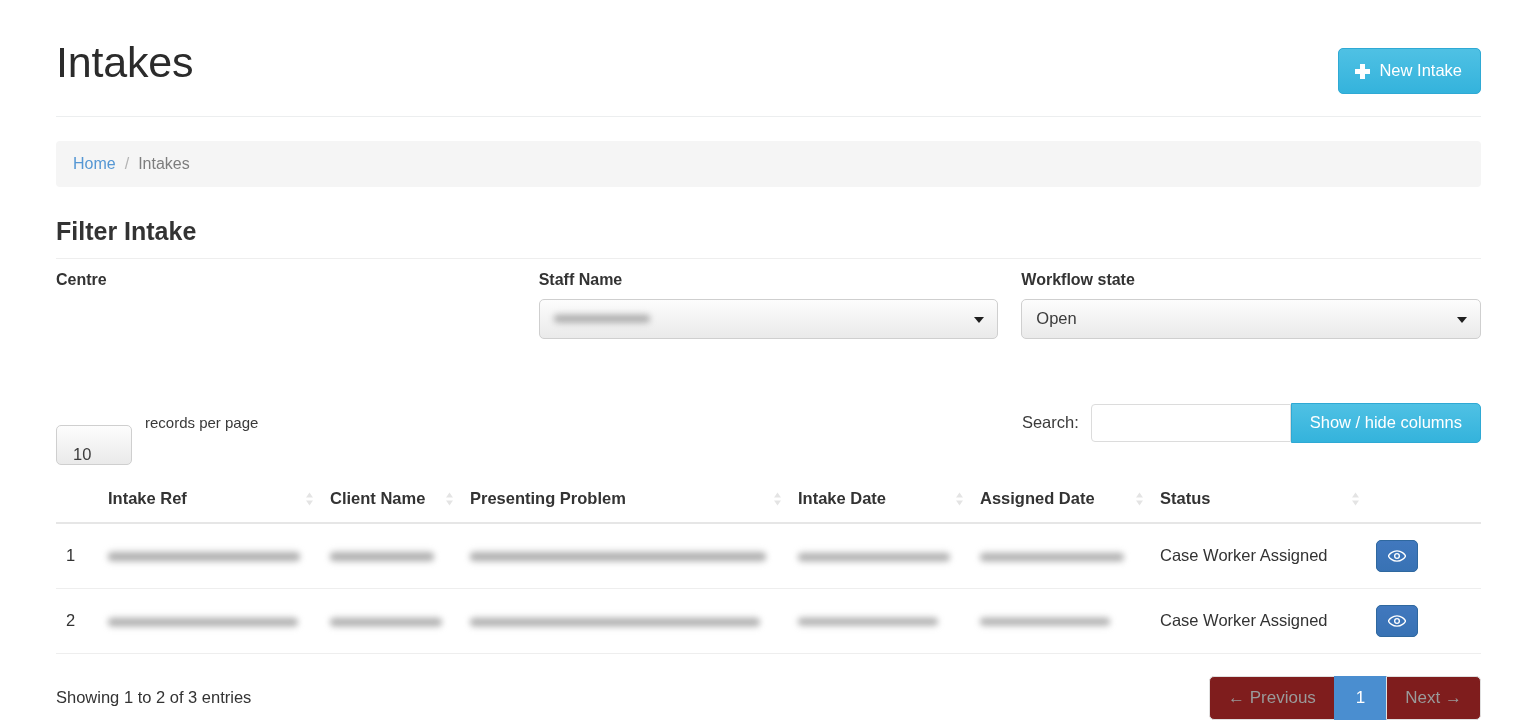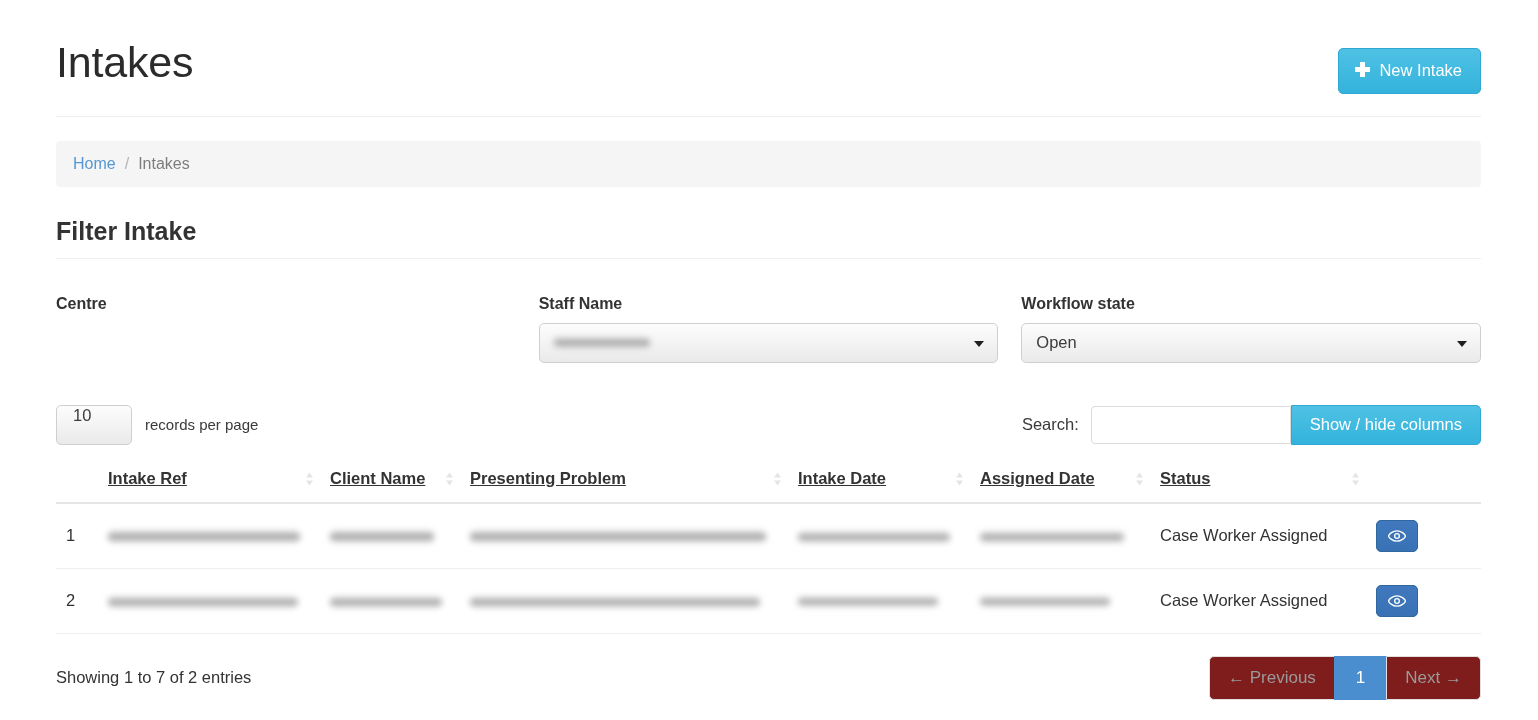--- a/index.html
+++ b/index.html
@@ -36,21 +36,21 @@
     margin-top: 12px;
     background: linear-gradient(to bottom, #4fc1e4 0%, #34b3dc 100%);
     background-color: #3cb8de;
     border: 1px solid #2fa9d4;
     border-radius: 5px;
     color: #ffffff;
     font-size: 16.5px;
     line-height: 1;
     padding: 13px 18px 14px 16px;
     display: inline-flex;
-    align-items: flex-start;
+    align-items: flex-end;
     gap: 9px;
     cursor: pointer;
     white-space: nowrap;
   }
   .plus-icon {
     display: inline-block;
     position: relative;
     width: 15px;
     height: 15px;
     flex: 0 0 15px;
@@ -84,21 +84,21 @@
     margin: 30px 0 0 0;
     font-size: 25px;
     font-weight: 700;
     color: #333333;
     padding-bottom: 12px;
     border-bottom: 1px solid #eeeeee;
   }
   .filter-row {
     display: flex;
     gap: 23px;
-    margin-top: 36px;
+    margin-top: 12px;
   }
   .filter-col { flex: 1 1 0; min-width: 0; }
   .filter-label {
     display: block;
     font-size: 16px;
     font-weight: bold;
     color: #333333;
     margin-bottom: 10px;
   }
   .select-box {
@@ -148,25 +148,26 @@
   }
   .per-page { display: flex; align-items: center; gap: 13px; }
   .per-page-select {
     position: relative;
     min-width: 76px;
     height: 40px;
     border: 1px solid #cfcfcf;
     border-radius: 5px;
     background: linear-gradient(to bottom, #fdfdfd 0%, #eaeaea 100%);
     display: flex;
-    align-items: flex-start;
+    align-items: flex-end;
     padding: 0 30px 0 16px;
     font-size: 16.5px;
     color: #3c3c3c;
     cursor: pointer;
+    margin-top: 44px;
   }
   .per-page-label { font-size: 15px; color: #3a3a3a; }
   .search-group { display: flex; align-items: center; }
   .search-label { font-size: 16.5px; color: #3a3a3a; margin-right: 12px; }
   .search-input {
     width: 200px;
     height: 38px;
     border: 1px solid #dcdcdc;
     border-radius: 4px 0 0 4px;
     background: #ffffff;
@@ -199,21 +200,20 @@
   table.data-table th {
     text-align: left;
     font-size: 16.5px;
     font-weight: bold;
     color: #333333;
     padding: 0 10px 14px 10px;
     border-bottom: 2px solid #e6e6e6;
     position: relative;
     cursor: pointer;
     white-space: nowrap;
-    text-decoration: underline;
   }
   table.data-table th.col-idx { cursor: default; }
   .sort-icon {
     position: absolute;
     right: 6px;
     bottom: 16px;
     width: 9px;
     height: 14px;
     opacity: 0.9;
   }
@@ -440,21 +440,21 @@
                 <path d="M10 0.8C5.2 0.8 1.6 4 0.5 6.5c1.1 2.5 4.7 5.7 9.5 5.7s8.4-3.2 9.5-5.7C18.4 4 14.8 0.8 10 0.8z" fill="none" stroke="#ffffff" stroke-width="1.5"></path>
                 <circle cx="10" cy="6.5" r="2.6" fill="none" stroke="#ffffff" stroke-width="1.5"></circle>
               </svg>
             </button>
           </td>
         </tr>
       </tbody>
     </table>
 
     <div class="table-footer">
-      <div class="entries-info">Showing 1 to 7 of 2 entries</div>
+      <div class="entries-info">Showing 1 to 2 of 3 entries</div>
       <div class="pagination">
         <button class="page-btn">← Previous</button>
         <button class="page-btn active">1</button>
         <button class="page-btn">Next →</button>
       </div>
     </div>
 
   </div>
 </div>
 

